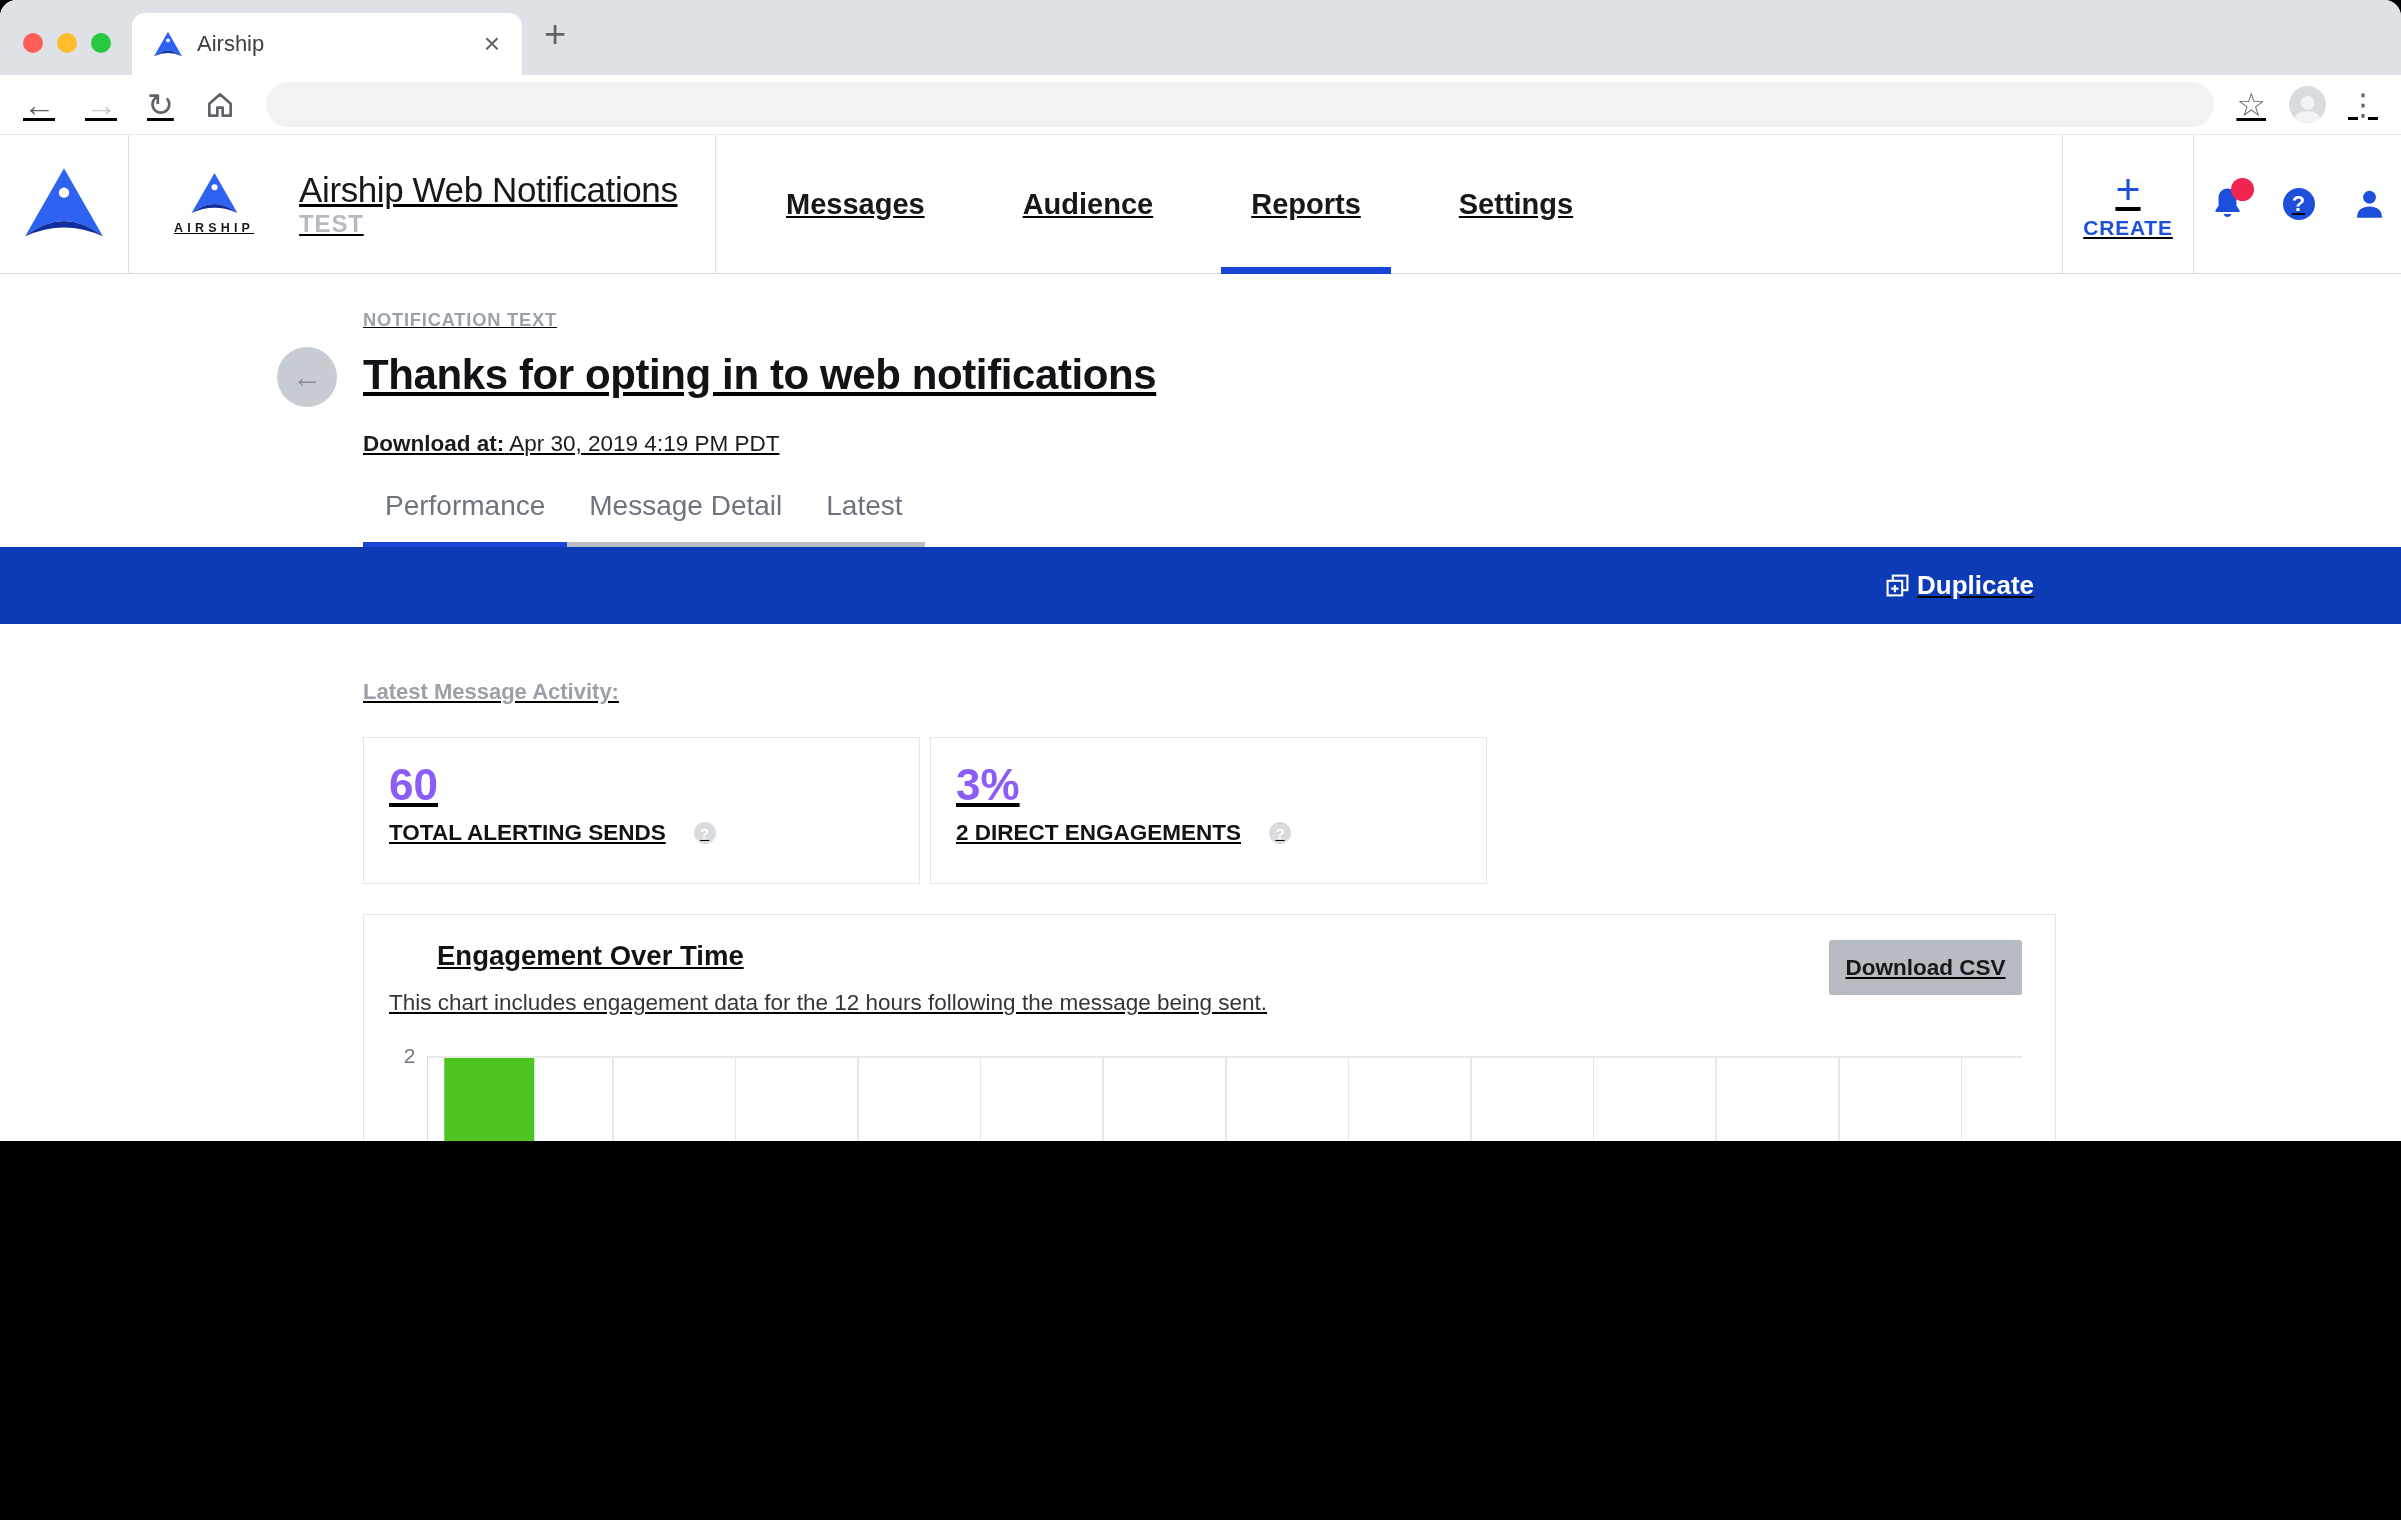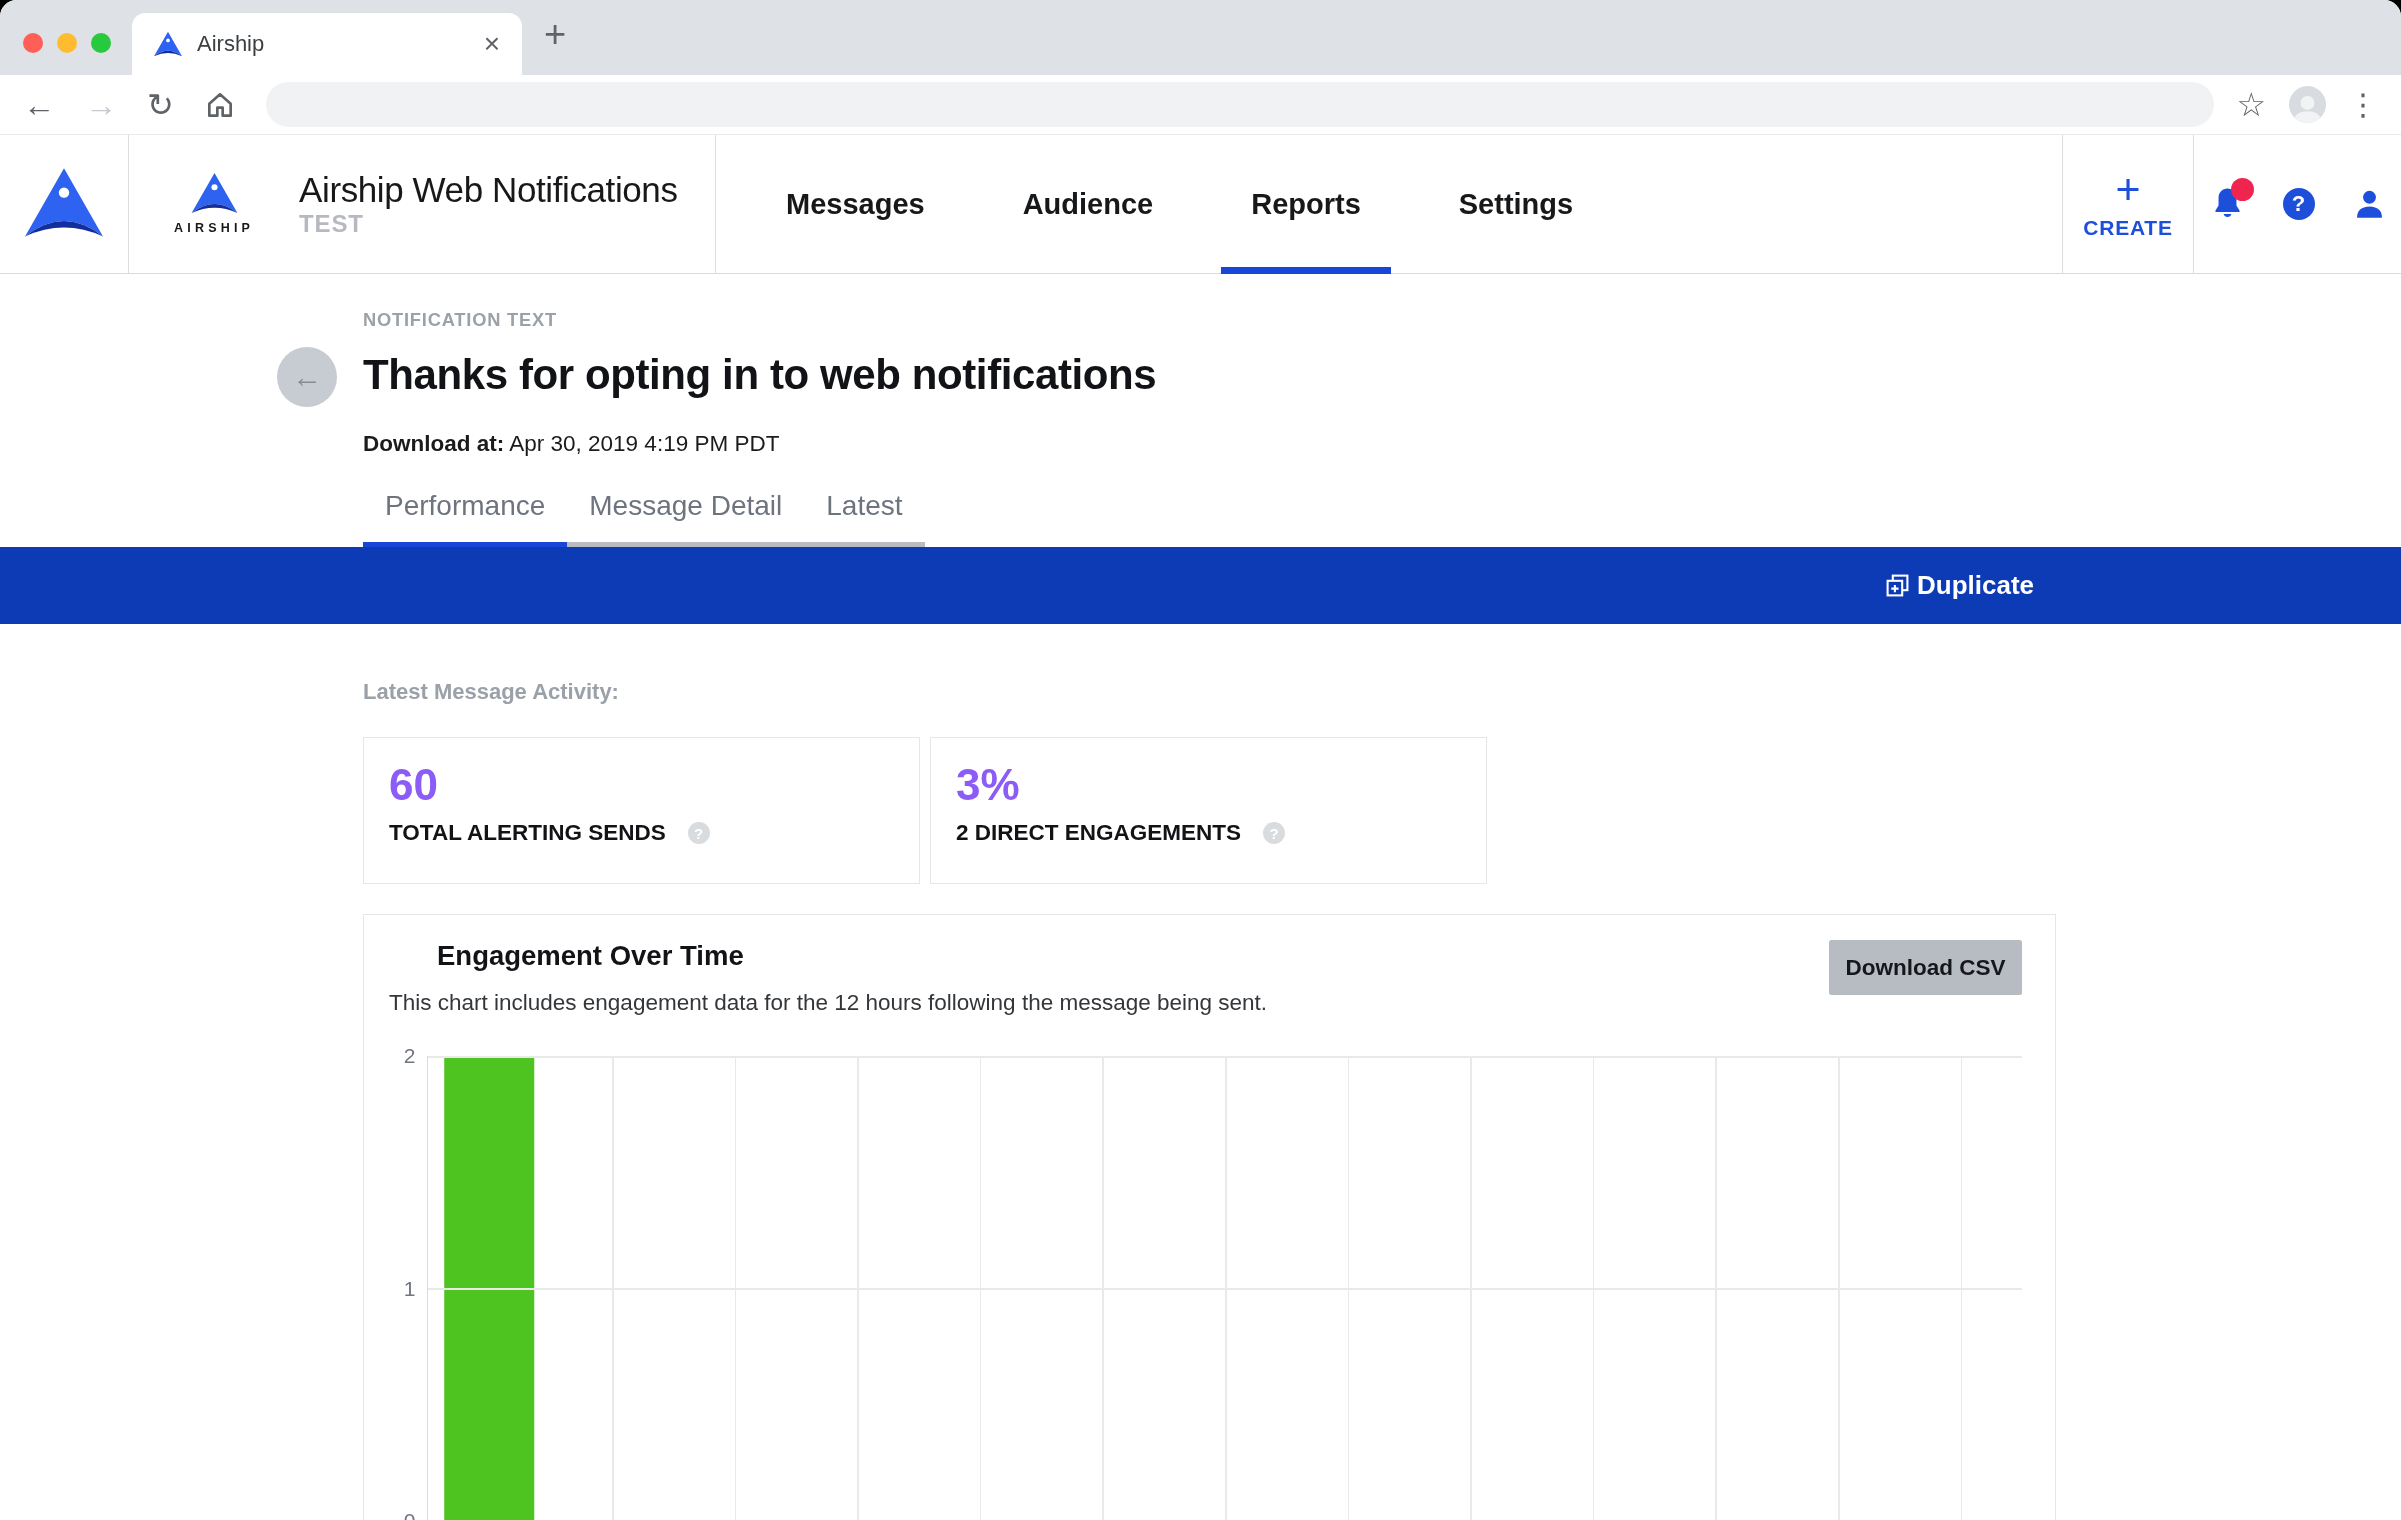--- a/index.html
+++ b/index.html
@@ -1,17 +1,17 @@
 <!DOCTYPE html>
 <html style="font-size:13.3px"><head>
 <meta charset="utf-8">
 <style>
   html,body{margin:0;padding:0;background:#000;}
   body{width:2401px;height:1520px;overflow:hidden;font-family:"Liberation Sans",sans-serif;}
-  .window{width:2401px;height:1520px;background:#fff;border-radius:16.7px 16.7px 0 0;overflow:hidden;position:relative;}
+  .window{width:2401px;height:1141px;background:#fff;border-radius:16.7px 16.7px 0 0;overflow:hidden;position:relative;text-decoration:underline;}
 
   
   .tabstrip{height:75px;background:#dee1e6;position:relative;}
   .lights{position:absolute;left:23px;top:33px;display:flex;gap:14px;}
   .light{width:20px;height:20px;border-radius:50%;}
   .light.red{background:#ff5f57;}.light.yellow{background:#febc2e;}.light.green{background:#27c93f;}
   .tab{position:absolute;left:132px;top:13.3px;width:390px;height:62px;background:#fff;border-radius:13.3px 13.3px 0 0;display:flex;align-items:center;padding:0 22px;box-sizing:border-box;}
   .tab .favicon{width:28px;height:27px;flex:0 0 auto;}
   .tab .tab-title{margin-left:15px;font-size:22px;color:#3c4043;}
   .tab .tab-close{margin-left:auto;font-size:28px;color:#5f6368;line-height:1;cursor:default;}
@@ -62,21 +62,21 @@
   
   .blue-band{height:77px;background:#0d3ab5;display:flex;align-items:center;justify-content:flex-end;padding-right:367px;}
   .dup-btn{display:flex;align-items:center;gap:7px;color:#fff;font-size:26px;font-weight:700;}
 
   
   .content{background:#fff;padding:0 346px 0 363px;}
   .activity-heading{padding-top:55px;font-size:22px;font-weight:700;color:#9ba1a8;}
   .cards{display:flex;gap:10px;margin-top:32px;}
   .card{width:557px;height:147px;border:1.7px solid #e4e6e9;box-sizing:border-box;padding:25px 0 0 25px;background:#fff;}
   .card-value{font-size:44px;font-weight:800;color:#8b5cf6;line-height:1;}
-  .card-label-row{display:flex;align-items:center;gap:22px;margin-top:13.3px;}
+  .card-label-row{display:flex;align-items:center;gap:28px;margin-top:13.3px;}
   .card-label{font-size:22.5px;font-weight:700;color:#121316;}
   .q-dot{width:22px;height:22px;border-radius:50%;background:#d9dcdf;color:#fff;font-size:15px;font-weight:700;display:flex;align-items:center;justify-content:center;}
 
   .chart-card{margin-top:30px;border:1.7px solid #e4e6e9;box-sizing:border-box;width:1693px;background:#fff;padding:25px 33px 33px 25px;}
   .chart-head{display:flex;justify-content:space-between;align-items:flex-start;}
   .chart-title{font-size:27.5px;font-weight:800;color:#121316;margin-left:48px;}
   .chart-sub{font-size:22.5px;color:#33363a;margin-top:18.3px;}
   .csv-btn{width:193px;height:55px;background:#b7bbc2;border:none;font-family:inherit;font-size:22.5px;font-weight:700;color:#16171a;border-radius:2.5px;display:flex;align-items:center;justify-content:center;}
 
   .chart-wrap{display:flex;margin-top:40px;}

